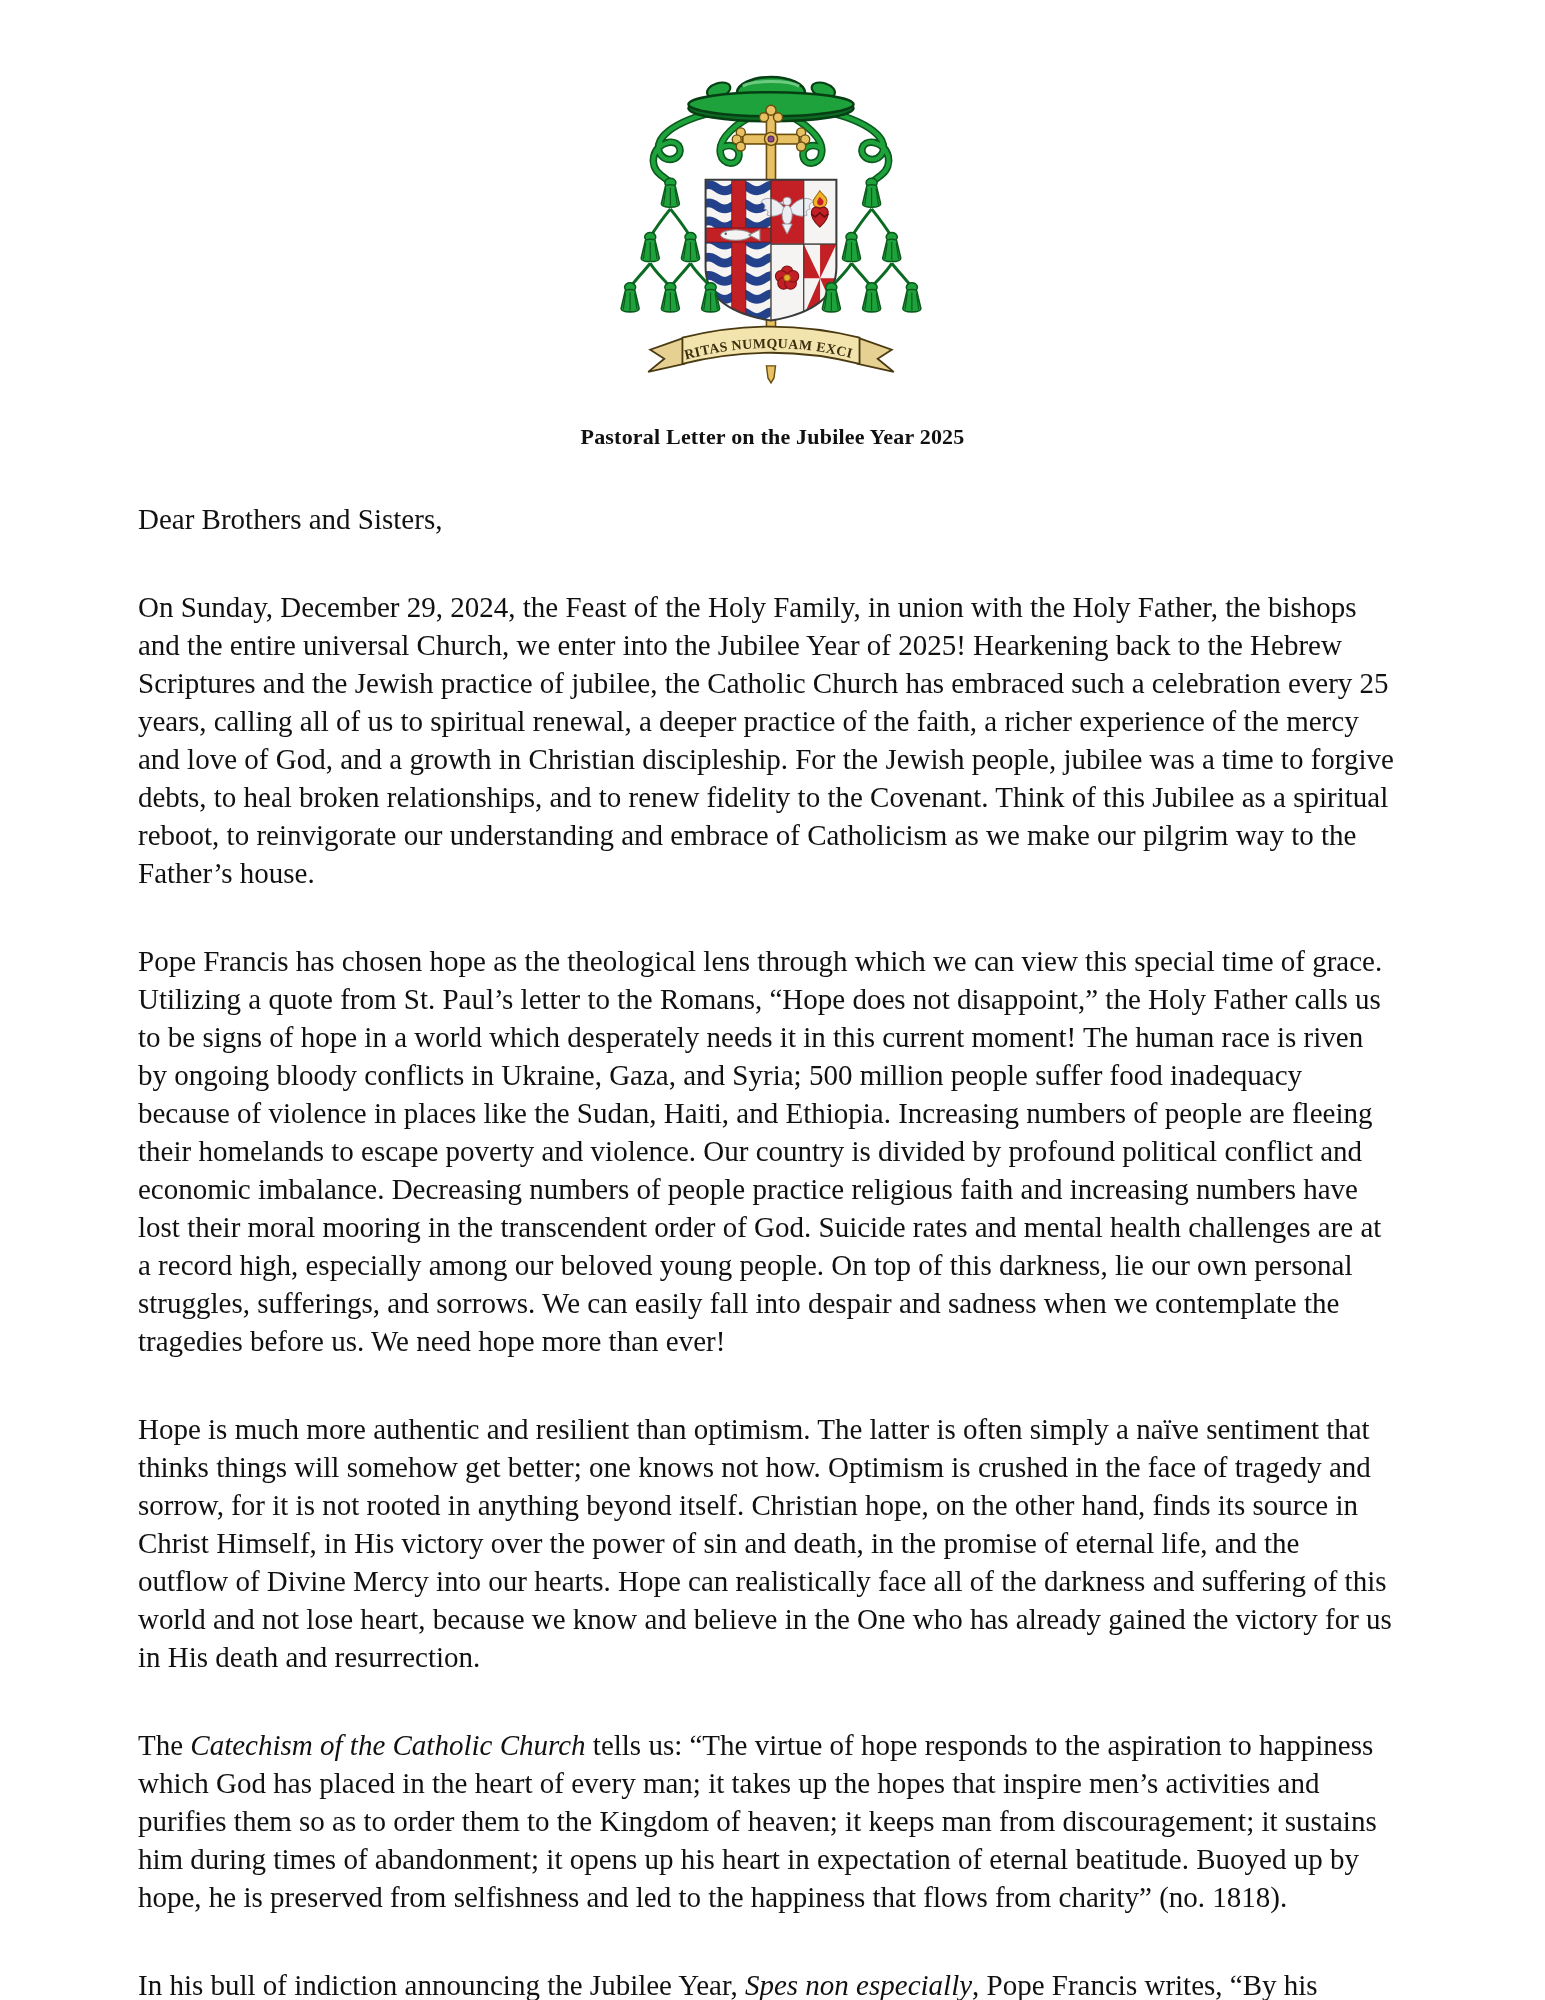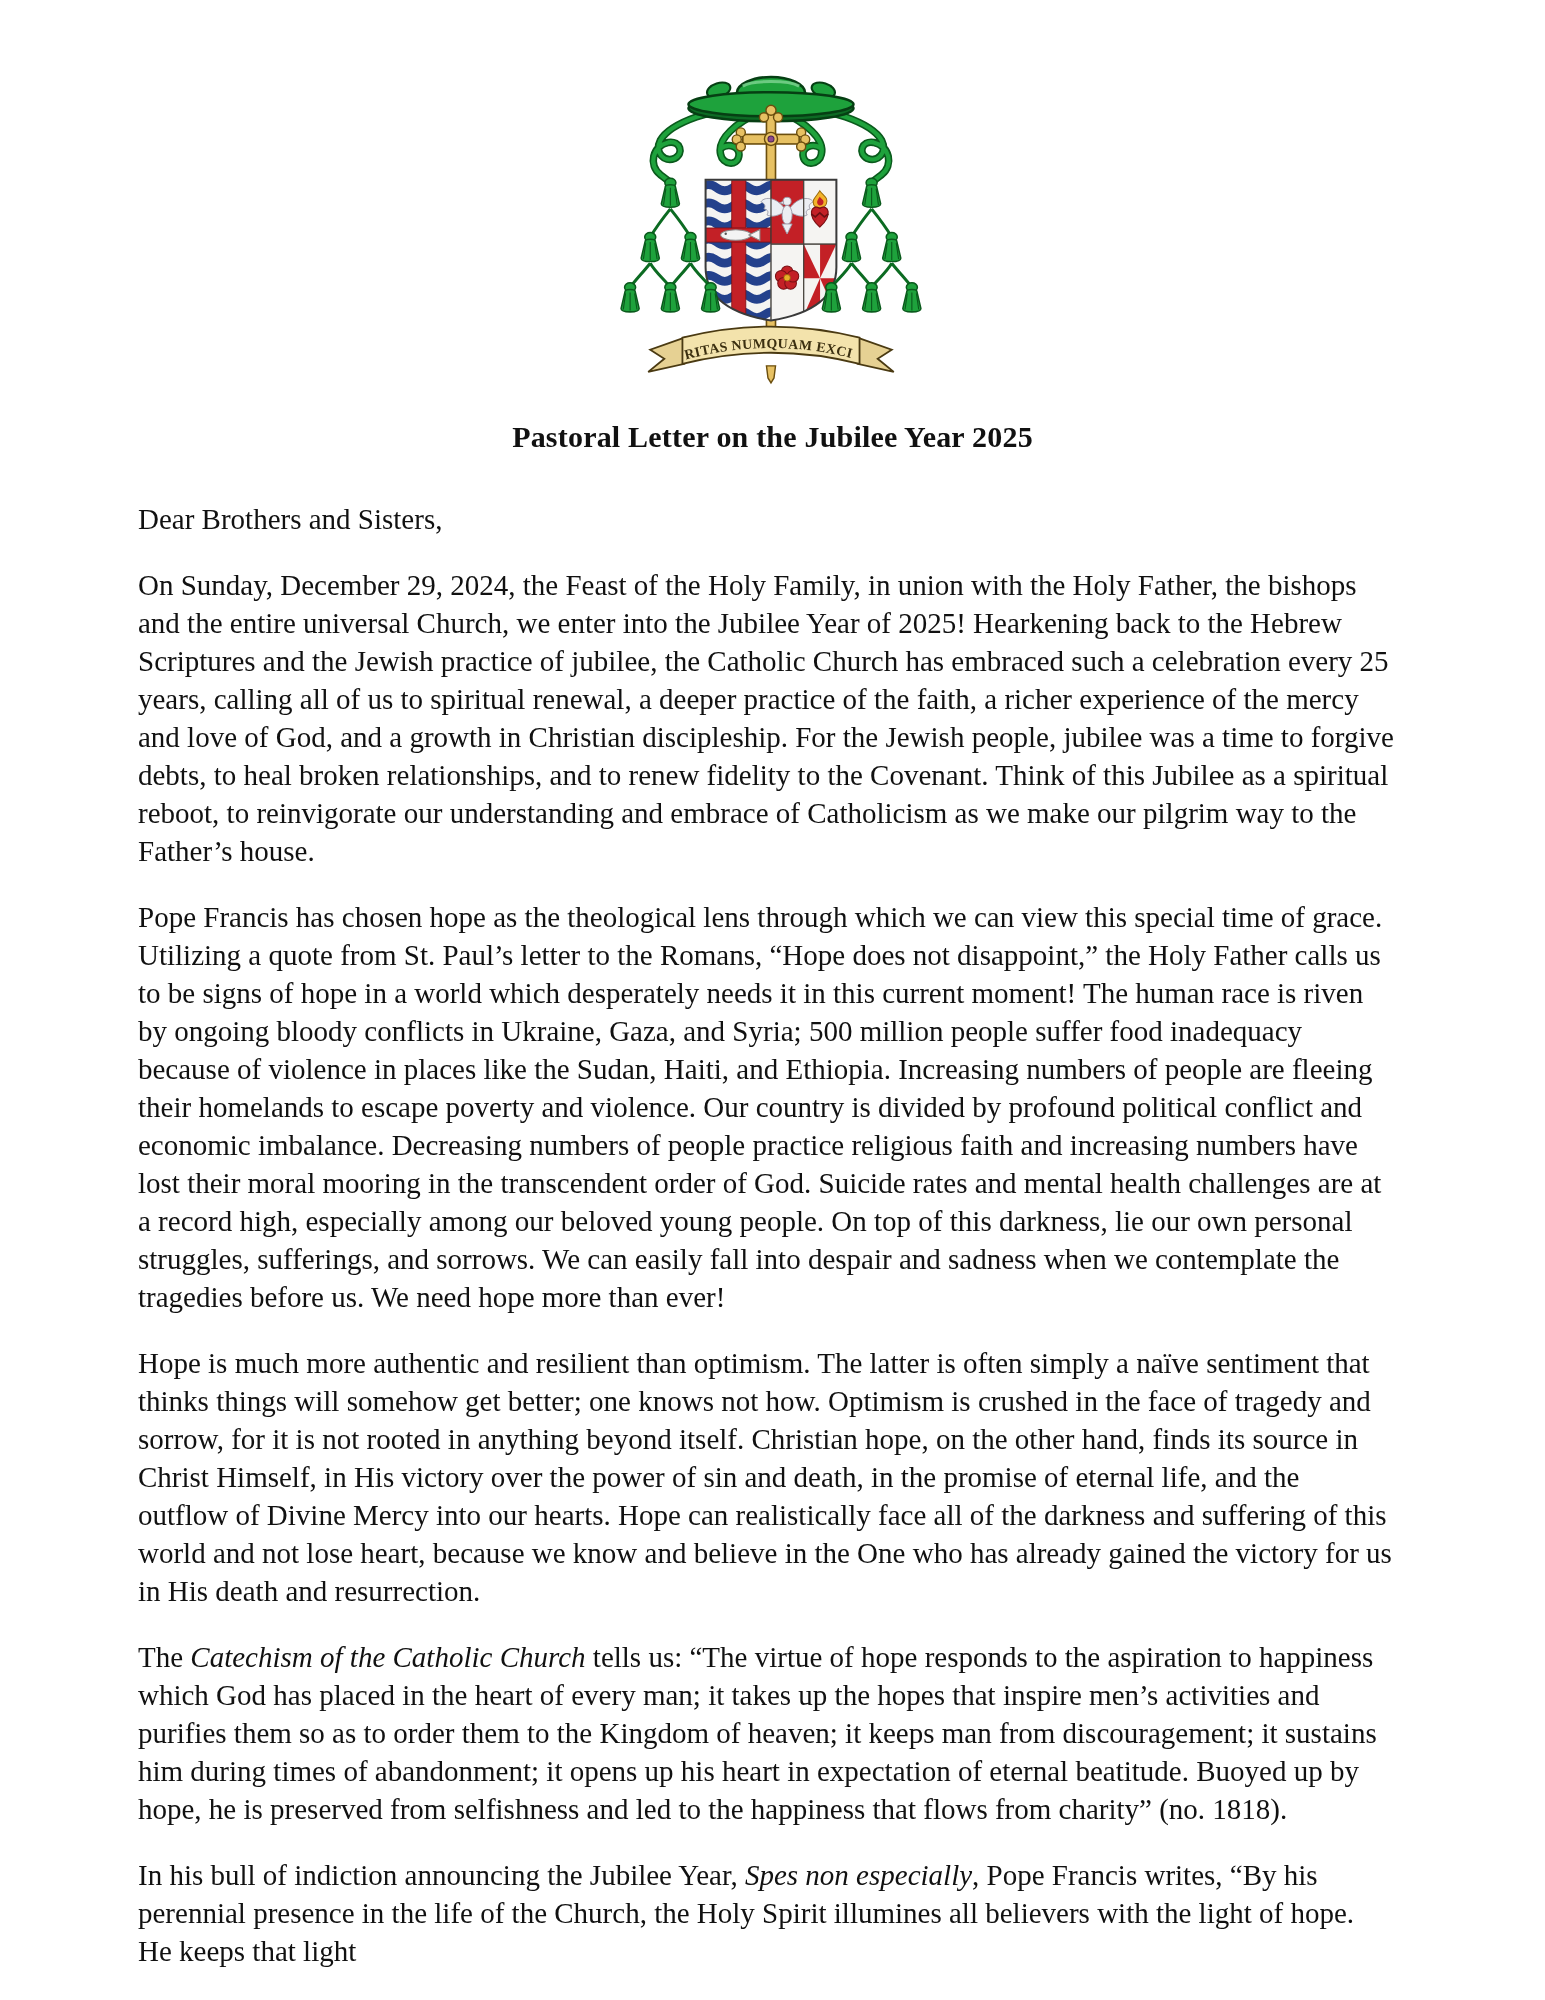--- a/index.html
+++ b/index.html
@@ -14,33 +14,33 @@
     overflow: hidden;
   }
   .crest-wrap {
     padding-top: 74px;
     text-align: center;
   }
   .crest-wrap svg { display: inline-block; }
   .doc-title {
     margin: 26px 0 0 0;
     text-align: center;
-    font-size: 30px;
+    font-size: 22px;
     line-height: 38px;
     font-weight: bold;
     letter-spacing: 0.2px;
   }
   .letter-body {
     padding: 0 150px 4px 138px;
     font-size: 29px;
     line-height: 38px;
     text-align: left;
   }
   .salutation { margin: 44px 0 0 0; }
-  .letter-body p.para { margin: 28px 0 0 0; }
+  .letter-body p.para { margin: 50px 0 0 0; }
   .letter-body em { }
 </style>
 </head>
 <body>
 
 <div class="page">
 
   <div class="crest-wrap">
     <svg width="322" height="314" viewBox="0 0 320 312">
       <defs>

